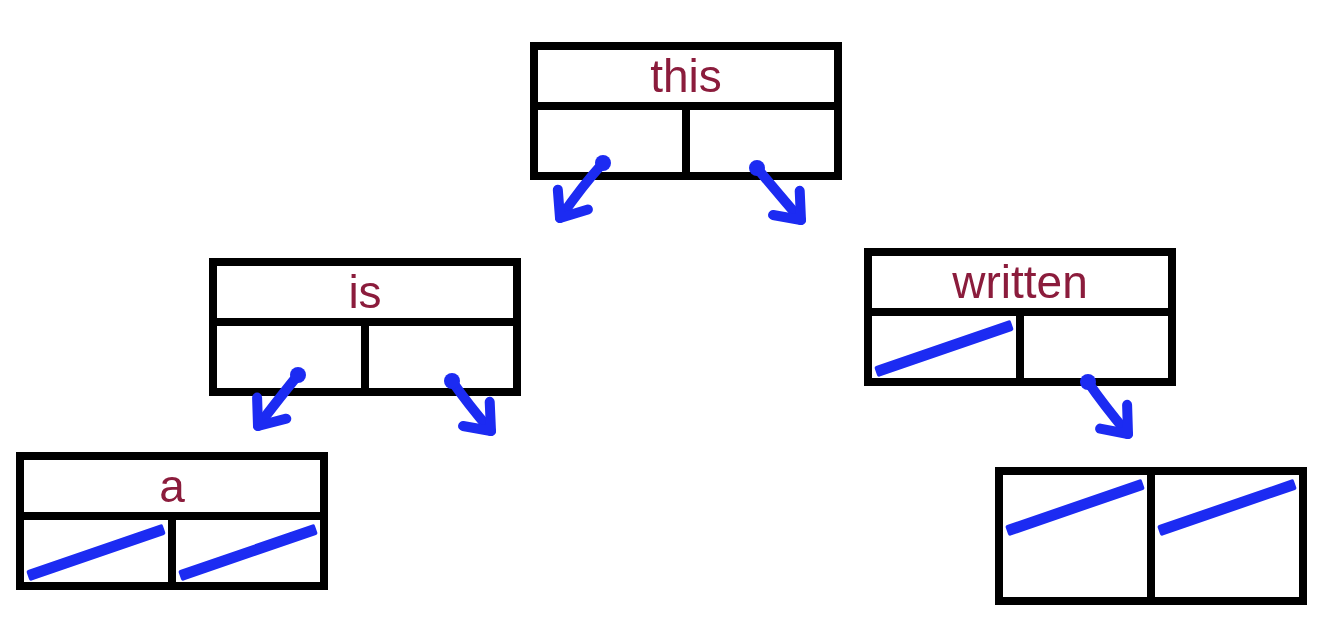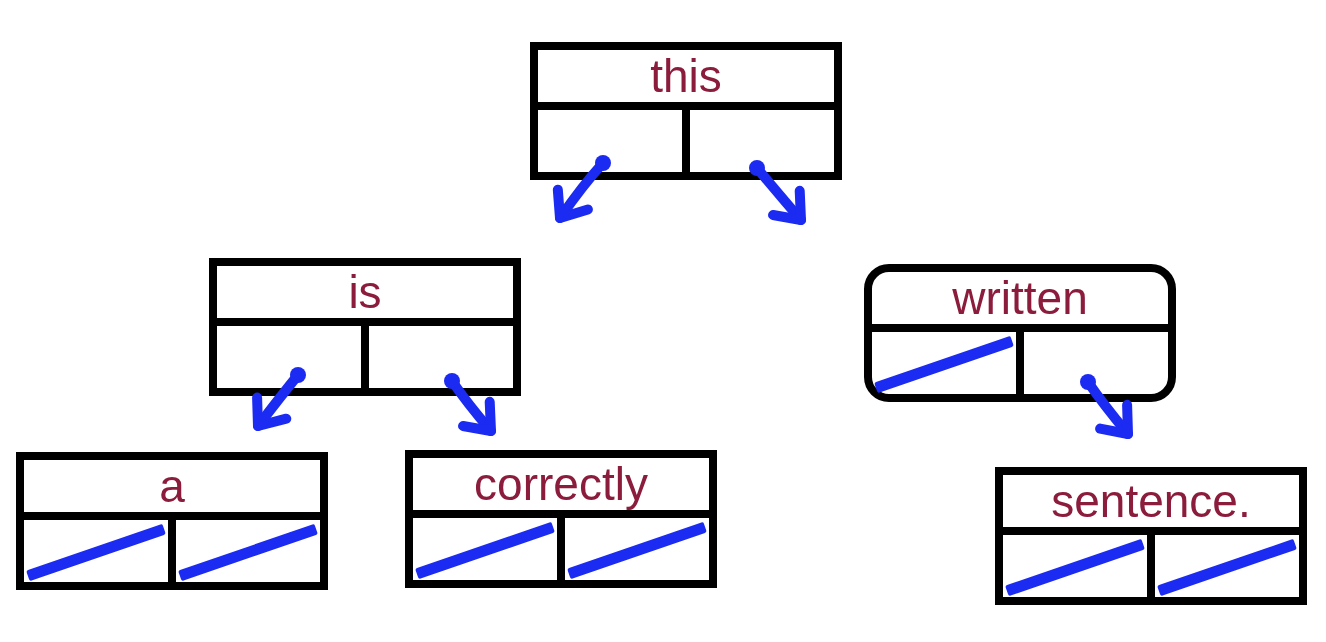--- a/index.html
+++ b/index.html
@@ -76,21 +76,21 @@
   </div>
 
   <div class="node" style="left:209px;top:258px;">
     <div class="word-cell">is</div>
     <div class="ptr-row">
       <div class="ptr-cell ptr-left"></div>
       <div class="ptr-cell"></div>
     </div>
   </div>
 
-  <div class="node" style="left:864px;top:264px;border-radius:25px;">
+  <div class="node" style="left:864px;top:248px;">
     <div class="word-cell">written</div>
     <div class="ptr-row">
       <div class="ptr-cell ptr-left">
         <div class="null-slash"></div>
       </div>
       <div class="ptr-cell"></div>
     </div>
   </div>
 
   <div class="node" style="left:16px;top:452px;">
@@ -98,34 +98,22 @@
     <div class="ptr-row">
       <div class="ptr-cell ptr-left">
         <div class="null-slash"></div>
       </div>
       <div class="ptr-cell">
         <div class="null-slash"></div>
       </div>
     </div>
   </div>
 
-  <div class="node" style="left:405px;top:450px;">
-    <div class="word-cell">correctly</div>
-    <div class="ptr-row">
-      <div class="ptr-cell ptr-left">
-        <div class="null-slash"></div>
-      </div>
-      <div class="ptr-cell">
-        <div class="null-slash"></div>
-      </div>
-    </div>
-  </div>
 
   <div class="node" style="left:995px;top:467px;">
-    <div class="word-cell">sentence.</div>
     <div class="ptr-row">
       <div class="ptr-cell ptr-left">
         <div class="null-slash"></div>
       </div>
       <div class="ptr-cell">
         <div class="null-slash"></div>
       </div>
     </div>
   </div>
 

